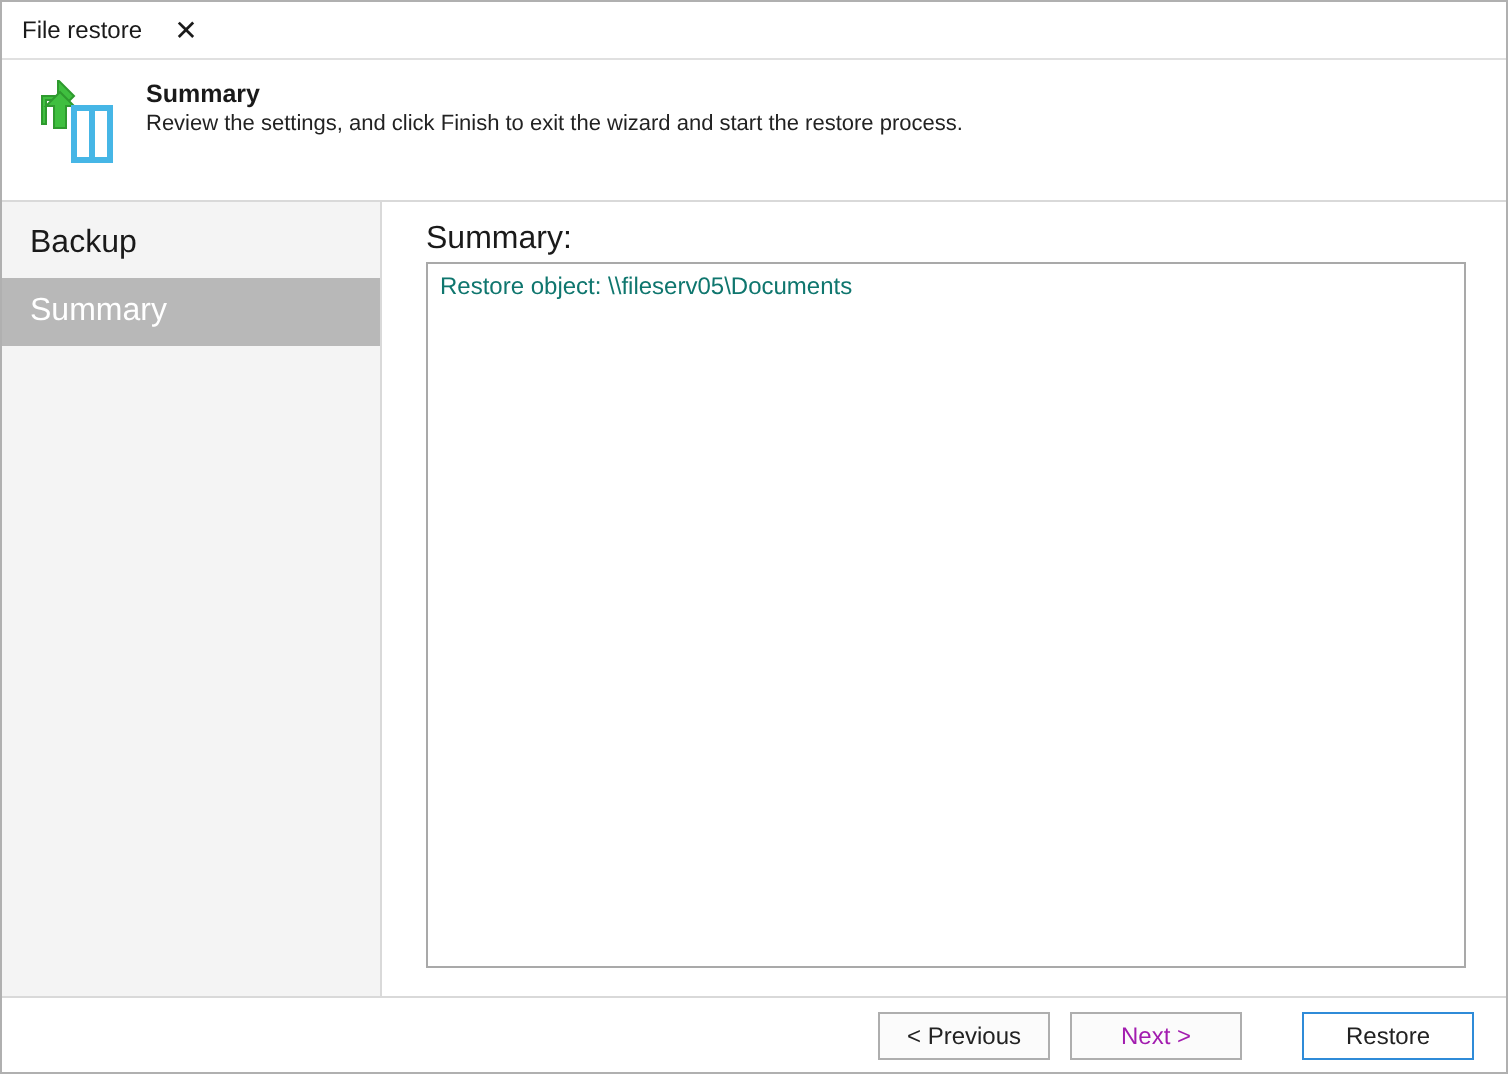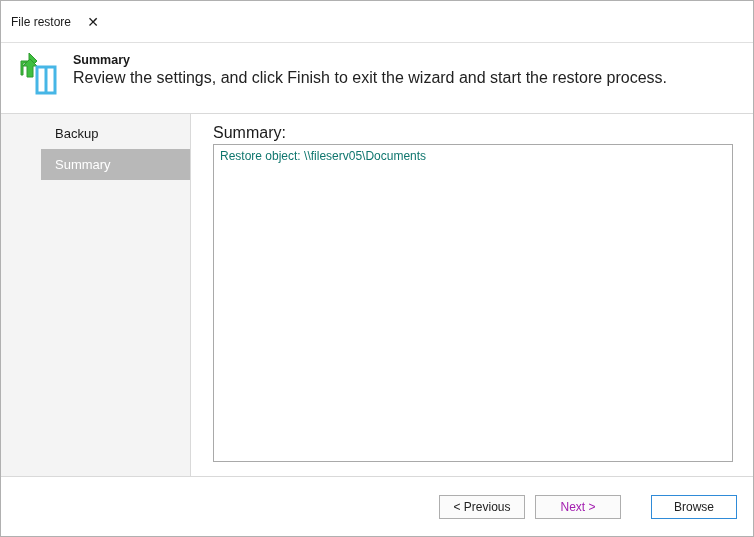--- a/index.html
+++ b/index.html
@@ -13,21 +13,21 @@
   .window {
     width: 754px;
     height: 537px;
     border: 1px solid #b0b0b0;
     background: #ffffff;
     display: flex;
     flex-direction: column;
     position: relative;
   }
   .titlebar {
-    height: 42px;
+    height: 29px;
     display: flex;
     align-items: center;
     padding: 0 0 0 10px;
     border-bottom: 1px solid #e0e0e0;
   }
   .close-btn {
     width: 44px;
     height: 29px;
     display: flex;
     align-items: center;
@@ -49,40 +49,39 @@
     height: 44px;
     flex: 0 0 44px;
   }
   .header-text h1 {
     margin: 0 0 2px 0;
     font-size: 12.5px;
     font-weight: 700;
   }
   .header-text p {
     margin: 0;
-    font-size: 16px;
+    font-size: 11px;
     color: #222;
   }
 
   .body {
     flex: 1;
     display: flex;
     min-height: 0;
   }
   .sidebar {
     width: 190px;
     background: #f4f4f4;
     border-right: 1px solid #d9d9d9;
     padding-top: 4px;
   }
   .sidebar-item {
     padding: 8px 14px;
-    font-size: 13px;
+    font-size: 16px;
     cursor: pointer;
-    margin-left: 40px;
   }
   .sidebar-item.active {
     background: #b8b8b8;
     color: #ffffff;
   }
 
   .content {
     flex: 1;
     padding: 10px 20px 14px 22px;
     display: flex;
@@ -96,21 +95,21 @@
     flex: 1;
     border: 1px solid #a9a9a9;
     background: #ffffff;
     padding: 4px 6px;
     font-size: 12px;
     color: #0f766e;
     overflow: auto;
   }
 
   .footer {
-    height: 60px;
+    height: 38px;
     border-top: 1px solid #d9d9d9;
     display: flex;
     align-items: center;
     justify-content: flex-end;
     padding: 0 16px;
     gap: 10px;
   }
   .btn {
     min-width: 86px;
     height: 24px;
@@ -177,16 +176,16 @@
       <div class="summary-box">
         <div>Restore object: \\fileserv05\Documents</div>
       </div>
     </div>
   </div>
 
   <div class="footer">
     <button class="btn">&lt; Previous</button>
     <button class="btn" disabled="">Next &gt;</button>
     <span class="gap-spacer"></span>
-    <button class="btn accent">Browse</button>
+    <button class="btn accent">Restore</button>
   </div>
 
 </div>
 
 </body></html>

